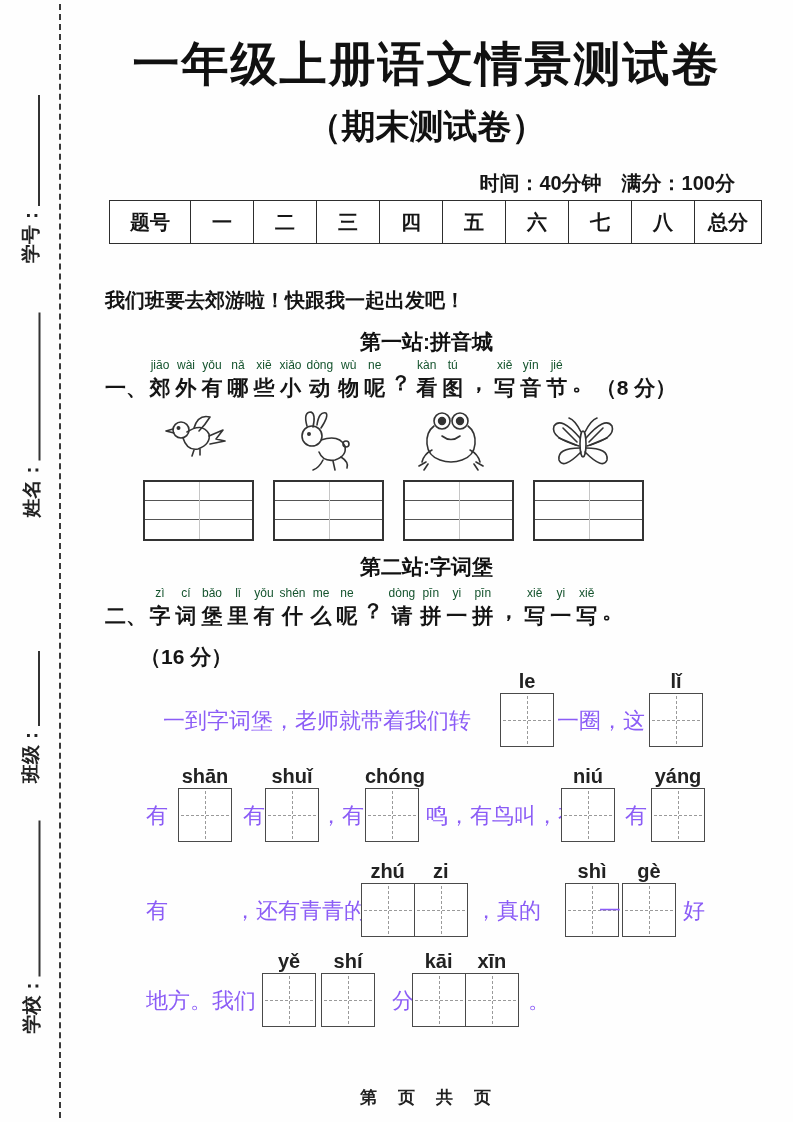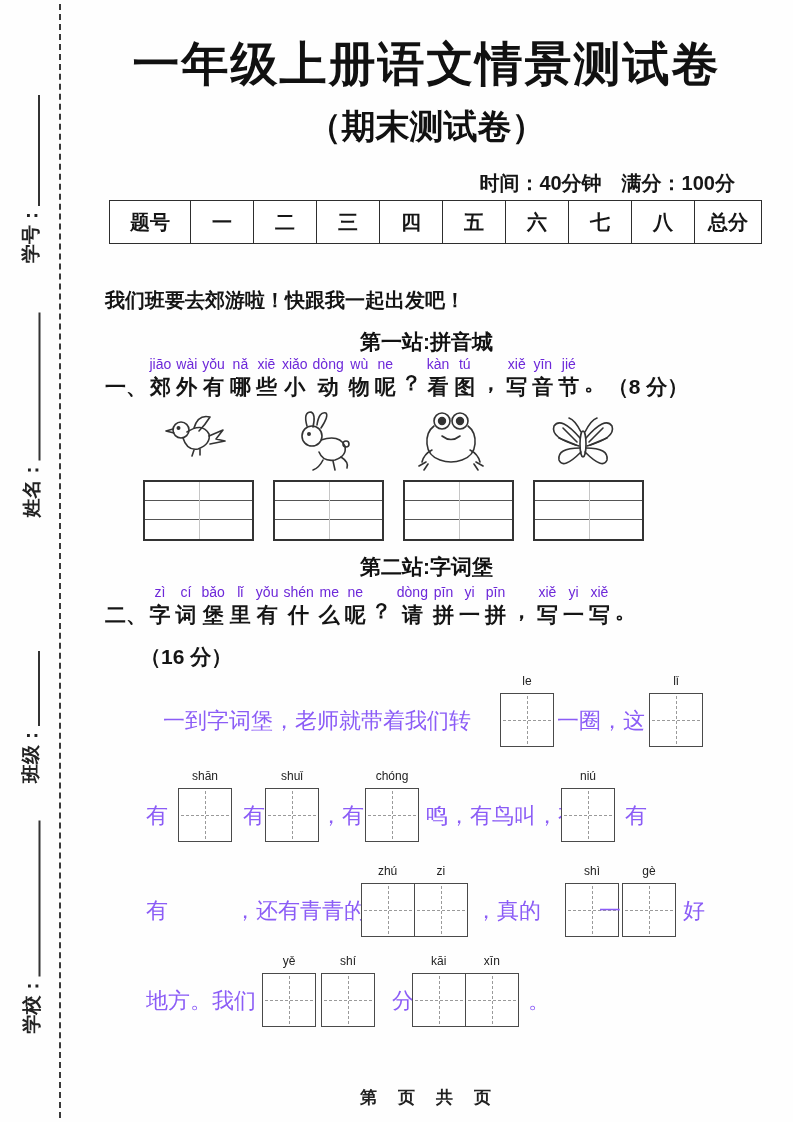--- a/index.html
+++ b/index.html
@@ -49,41 +49,41 @@
     background:#fff;
   }
   td.c0{width:78px;} td.cn{width:60px;} td.cz{width:64px;}
 
   
   .intro{position:absolute;left:105px;top:287px;font-size:20px;font-weight:bold;color:#151515;}
   .station{position:absolute;left:60px;right:0;text-align:center;font-size:21px;font-weight:bold;color:#111;}
   .ruby-line{position:absolute;display:flex;align-items:flex-end;white-space:nowrap;}
   .q-prefix,.q-suffix{font-size:21px;font-weight:bold;line-height:27px;color:#151515;}
   .rchar{display:inline-flex;flex-direction:column;align-items:center;margin:0 2.5px;}
-  .rpy{font-size:14px;height:17px;line-height:17px;color:#6d28d9;font-weight:normal;}
+  .rpy{font-size:12px;height:17px;line-height:17px;color:#14532d;font-weight:normal;}
   .rzi{font-size:21px;font-weight:bold;line-height:27px;color:#151515;}
   .score-note{position:absolute;left:140px;top:643px;font-size:21px;font-weight:bold;color:#151515;}
 
   
   .s1-canvas{position:absolute;left:0;top:408px;width:793px;height:145px;}
   .animal{position:absolute;top:2px;}
   .animal svg{stroke:#333;fill:none;stroke-width:1.6;stroke-linecap:round;stroke-linejoin:round;}
   .pygrid{position:absolute;top:72px;width:107px;height:57px;border:2px solid #333;background:#fff;}
   .pygrid .h1,.pygrid .h2{position:absolute;left:0;right:0;border-top:1px solid #555;}
   .pygrid .h1{top:18px;} .pygrid .h2{top:37px;}
   .pygrid .v{position:absolute;top:0;bottom:0;left:50%;border-left:1px solid #c6c6c6;}
 
   
   .fill-canvas{position:absolute;left:0;top:665px;width:793px;height:380px;}
   .fr-text{
     position:absolute;font-family:Liberation Serif, serif;
     font-size:22px;line-height:28px;color:#8b5cf6;white-space:nowrap;font-weight:500;
   }
   .tian-group{position:absolute;}
-  .tg-py{display:flex;height:22px;font-size:12px;color:#222;}
+  .tg-py{display:flex;height:22px;font-size:20px;color:#222;font-weight:bold;}
   .tg-py span{flex:1;text-align:center;line-height:20px;}
   .tg-boxes{display:flex;}
   .tian{
     width:54px;height:54px;border:1.5px solid #4a4a4a;position:relative;background:#fff;box-sizing:border-box;
   }
   .tian + .tian{margin-left:-1.5px;}
   .tian::before{content:"";position:absolute;left:2px;right:2px;top:50%;border-top:1px dashed #9a9a9a;}
   .tian::after{content:"";position:absolute;top:2px;bottom:2px;left:50%;border-left:1px dashed #9a9a9a;}
 
   .footer{position:absolute;left:60px;right:0;top:1086px;text-align:center;font-size:17px;font-weight:bold;color:#222;letter-spacing:2px;}
@@ -375,20 +375,28 @@
     <span class="fr-text" style="left:426px;top:137px;">鸣，有鸟叫，有</span>
     <div class="tian-group" style="left:561px;top:101px;">
       <div class="tg-py">
           <span>niú</span>
         </div>
       <div class="tg-boxes">
           <div class="tian"></div>
         </div>
     </div>
     <span class="fr-text" style="left:625px;top:137px;">有</span>
+    <div class="tian-group" style="left:651px;top:101px;">
+      <div class="tg-py">
+          <span>yáng</span>
+        </div>
+      <div class="tg-boxes">
+          <div class="tian"></div>
+        </div>
+    </div>
 
     <span class="fr-text" style="left:146px;top:232px;">有</span>
     <span class="fr-text" style="left:234px;top:232px;">，还有青青的</span>
     <div class="tian-group" style="left:361px;top:196px;">
       <div class="tg-py">
           <span>zhú</span>
           <span>zi</span>
         </div>
       <div class="tg-boxes">
           <div class="tian"></div>

